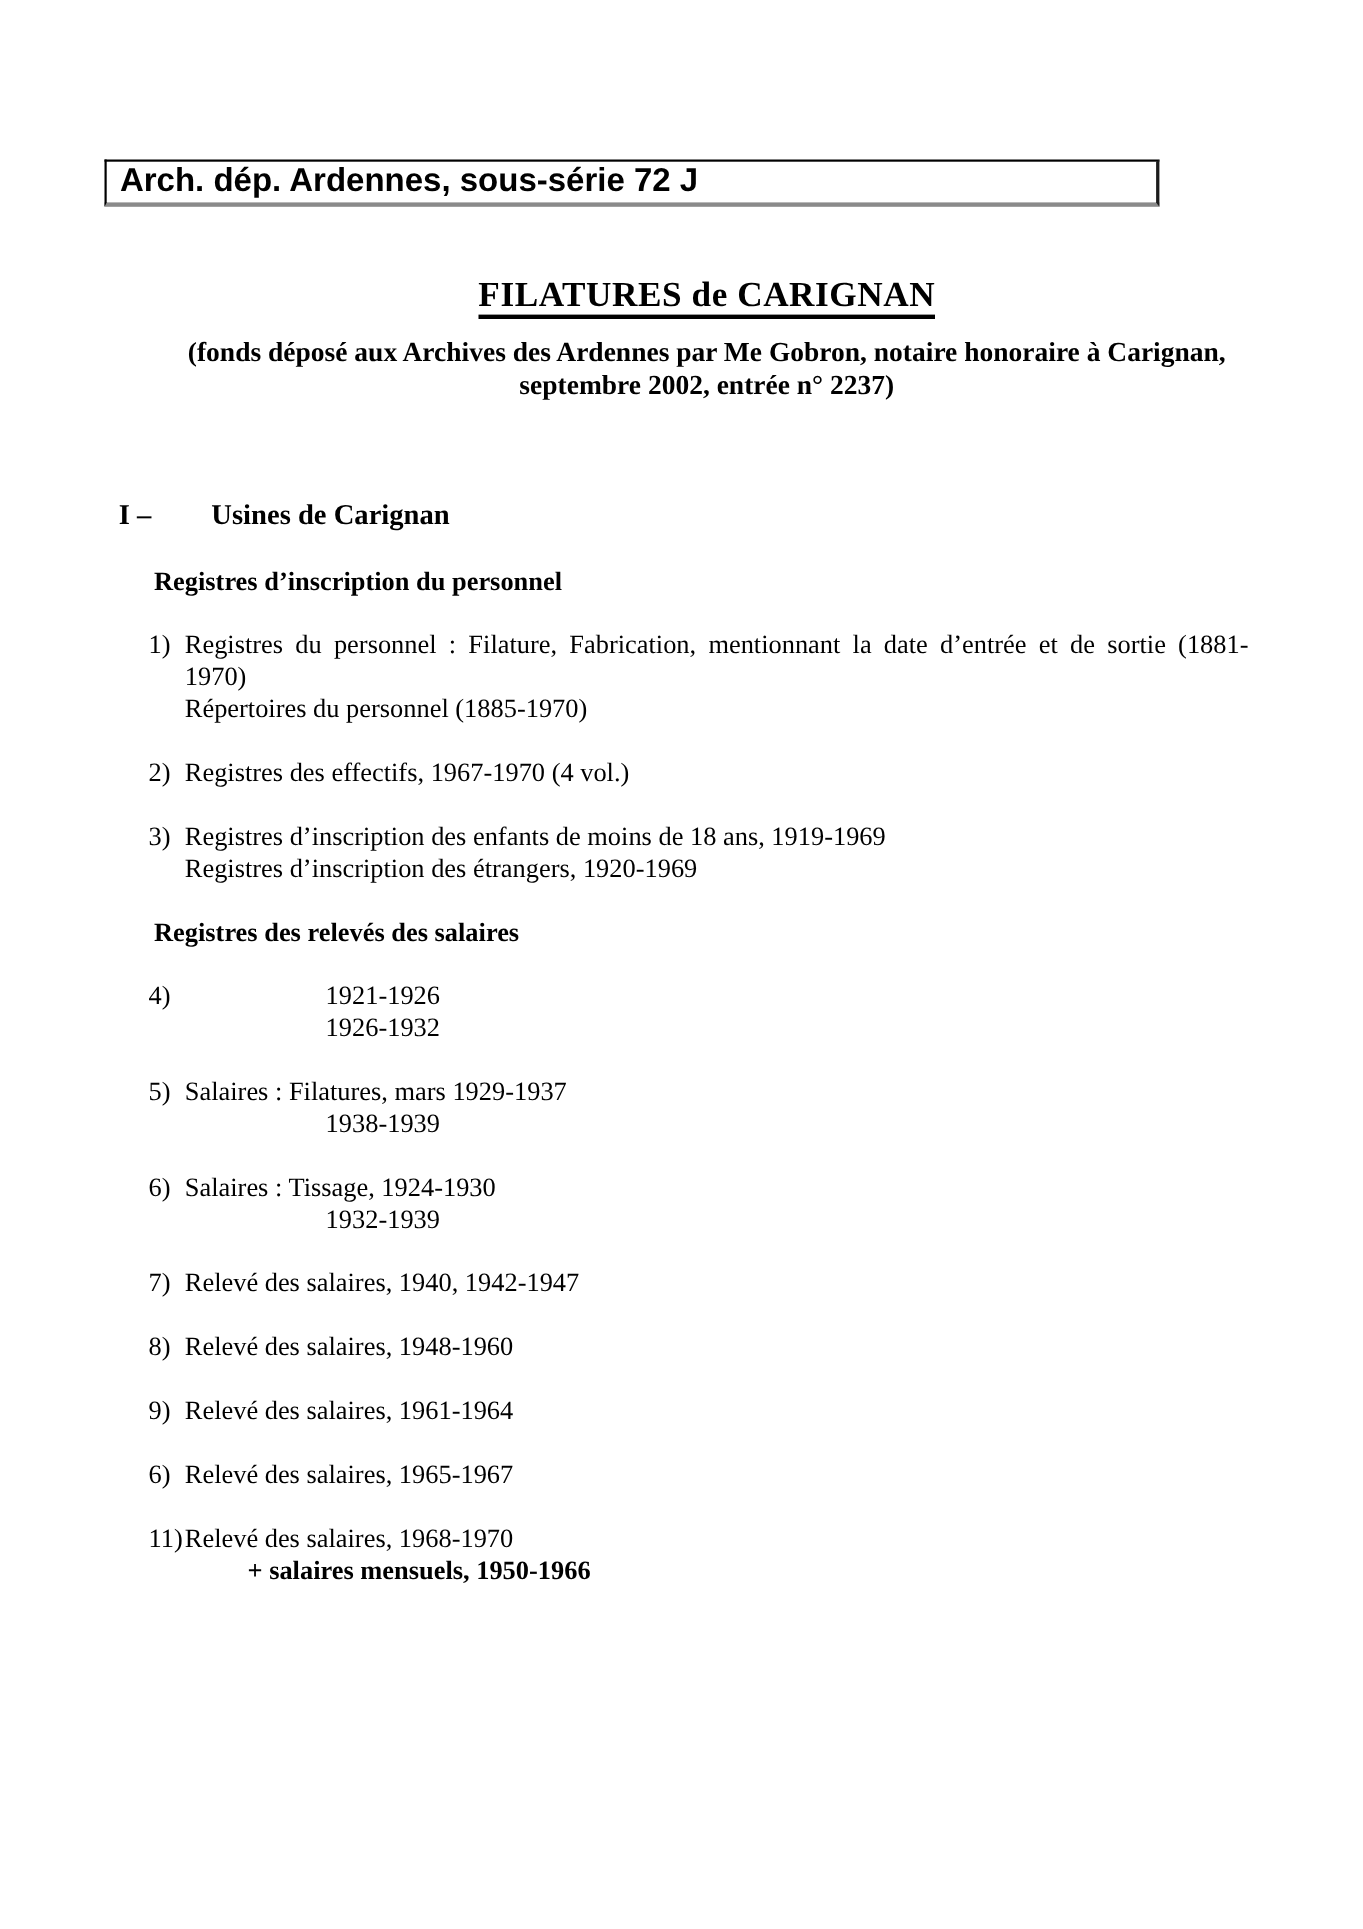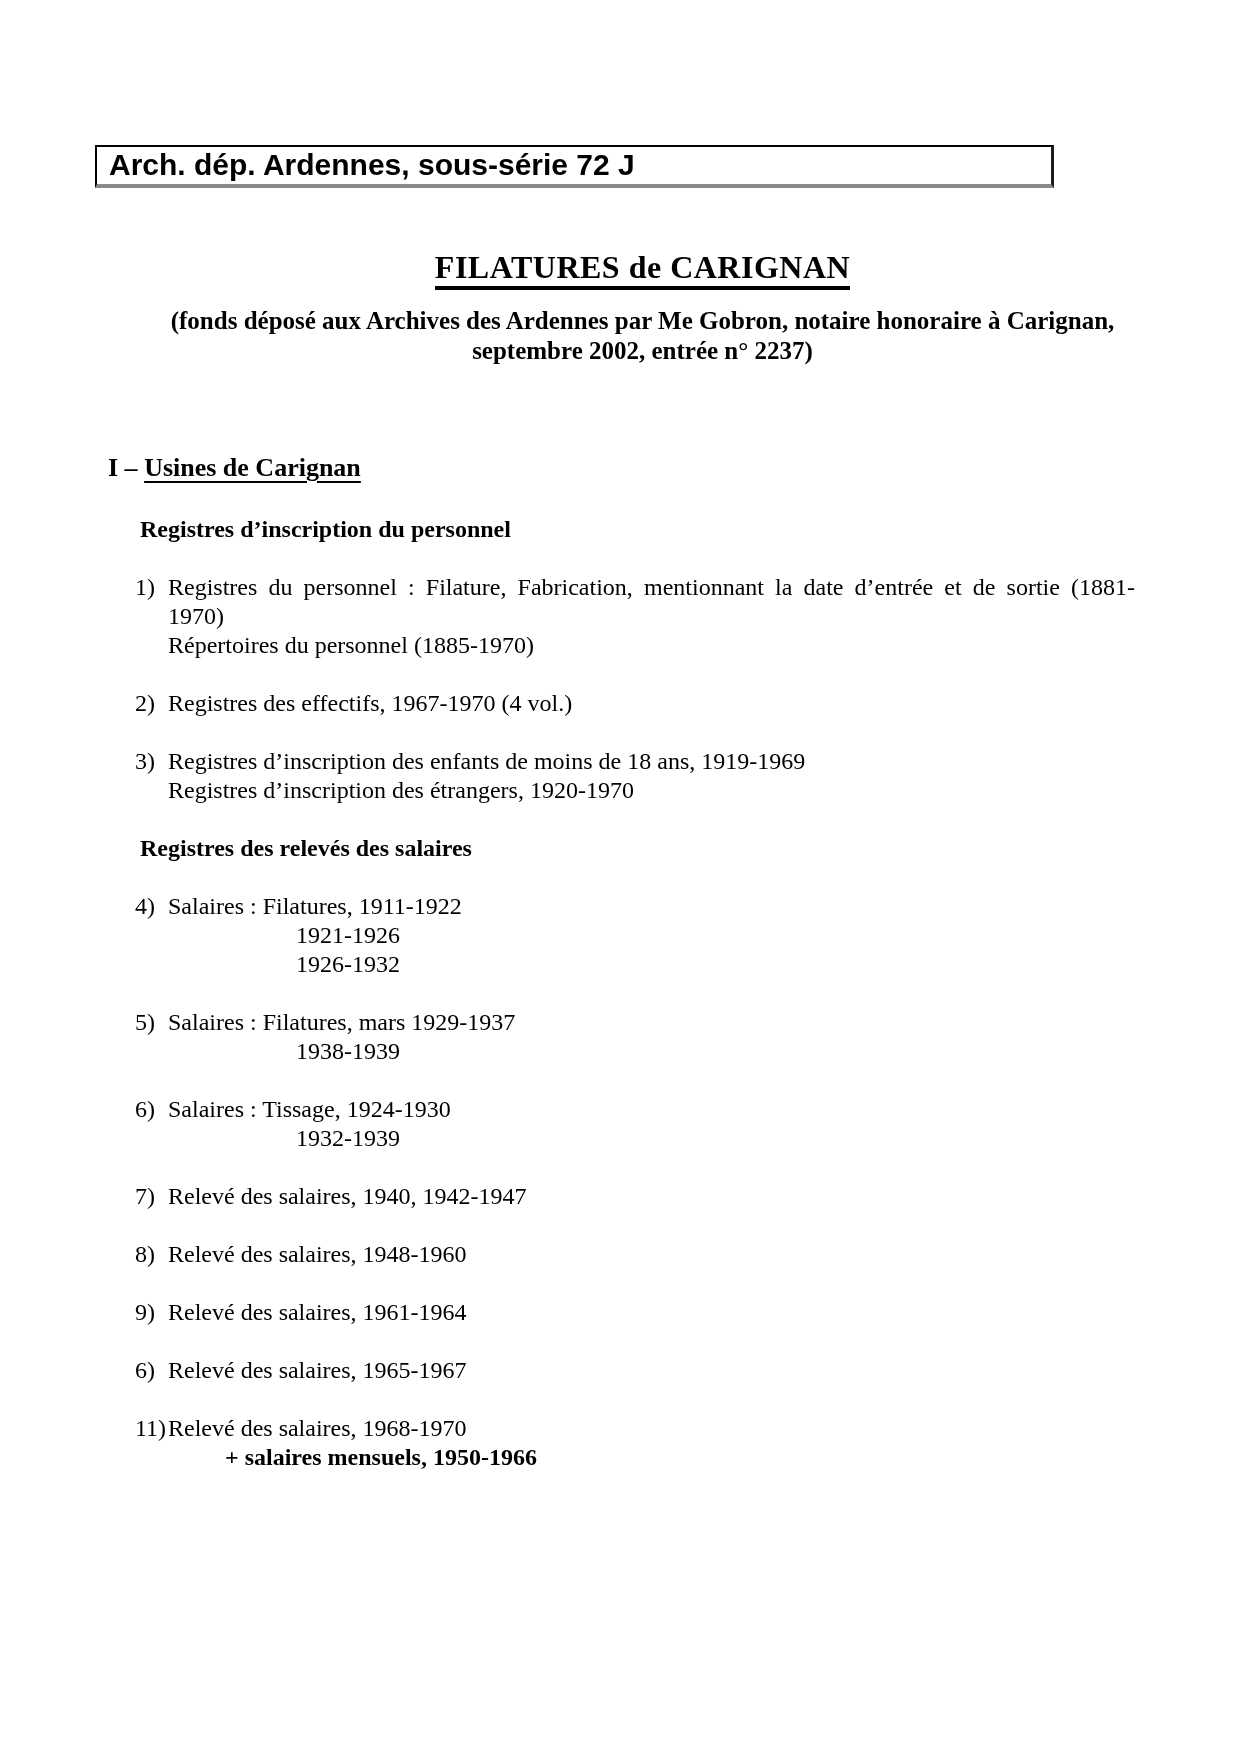--- a/index.html
+++ b/index.html
@@ -57,23 +57,23 @@
     margin-bottom: 87px;
   }
   .section-heading {
     margin-left: 13px;
     font-weight: bold;
     font-size: 26px;
     line-height: 29px;
     margin-bottom: 33px;
   }
   .section-heading .u {
-    text-decoration: underline;
     text-decoration-thickness: 2px;
     text-underline-offset: 5px;
+    margin-left: 48px;
   }
   #blocks {
     font-size: 24px;
     line-height: 29px;
   }
   .block-heading {
     margin-left: 45px;
     font-weight: bold;
     font-size: 24px;
     margin-bottom: 29px;
@@ -130,28 +130,27 @@
       <div class="item">
         <span class="num">2)</span>
         <div class="lines">
           <div class="line">Registres des effectifs, 1967-1970 (4 vol.)</div>
         </div>
       </div>
       <div class="item">
         <span class="num">3)</span>
         <div class="lines">
           <div class="line">Registres d’inscription des enfants de moins de 18 ans, 1919-1969</div>
-          <div class="line">Registres d’inscription des étrangers, 1920-1970</div>
+          <div class="line">Registres d’inscription des étrangers, 1920-1969</div>
         </div>
       </div>
       <div class="block-heading">Registres des relevés des salaires</div>
       <div class="item">
         <span class="num">4)</span>
         <div class="lines">
-          <div class="line">Salaires : Filatures, 1911-1922</div>
           <div class="line ind-2">1921-1926</div>
           <div class="line ind-2">1926-1932</div>
         </div>
       </div>
       <div class="item">
         <span class="num">5)</span>
         <div class="lines">
           <div class="line">Salaires : Filatures, mars 1929-1937</div>
           <div class="line ind-2">1938-1939</div>
         </div>

